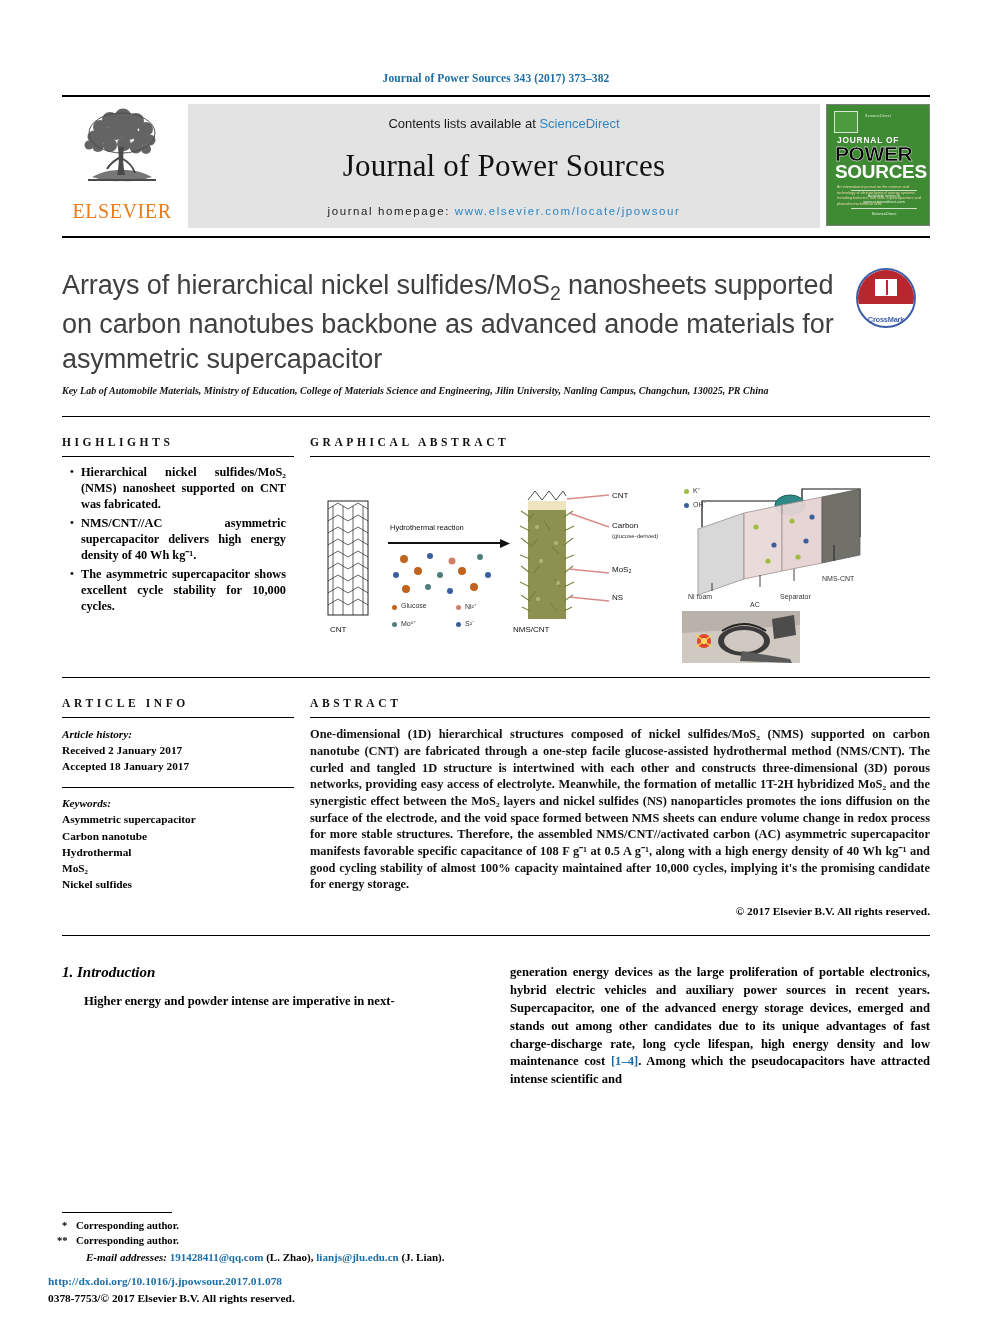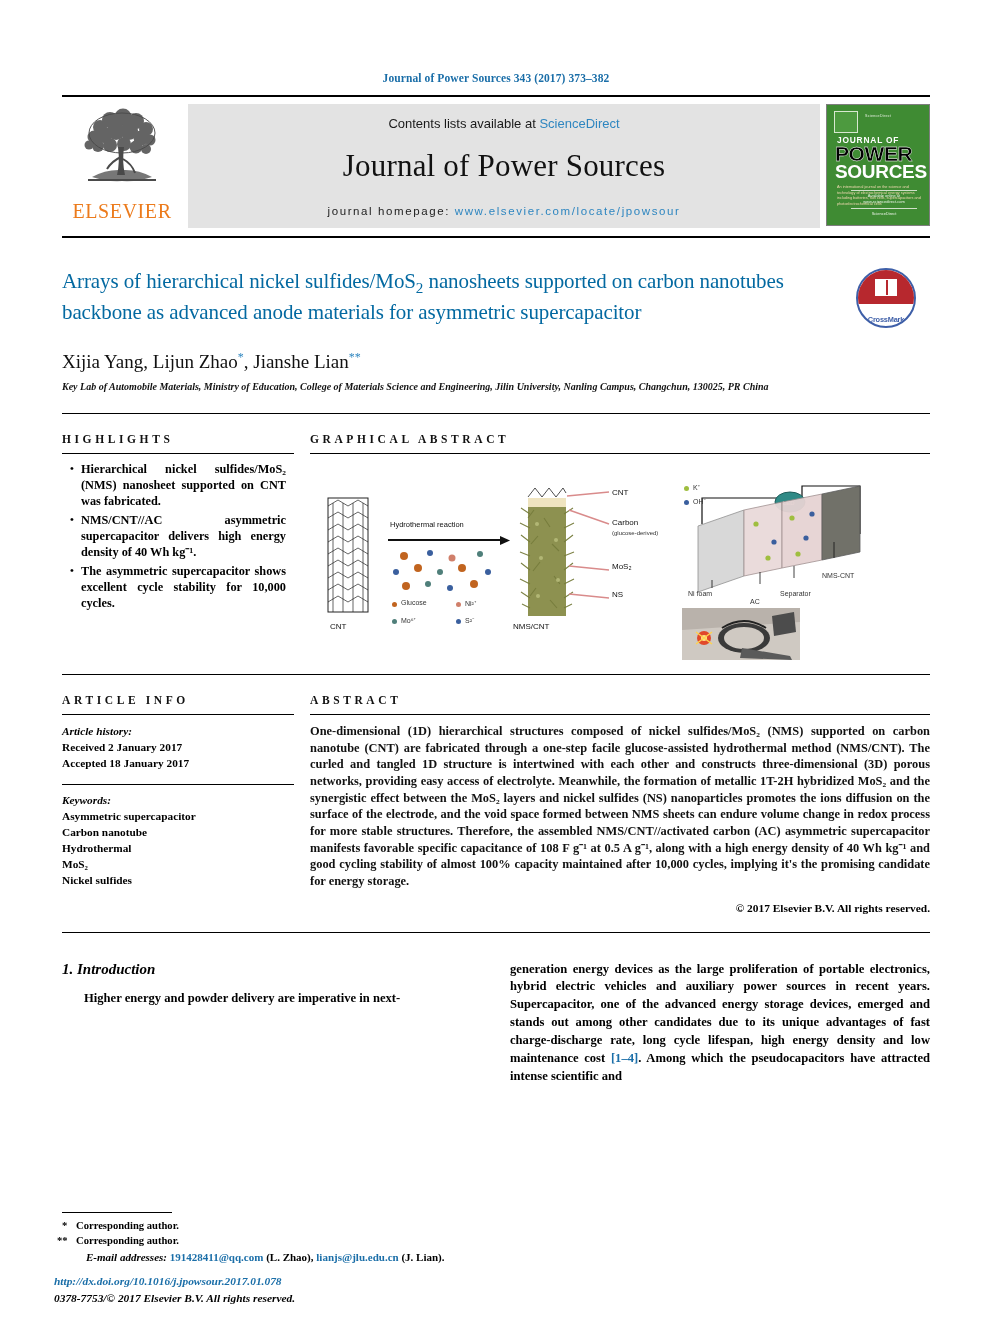--- a/index.html
+++ b/index.html
@@ -173,24 +173,24 @@
     margin-top: 8px;
   }
 
   
   .title-area {
     display: flex;
     margin-top: 30px;
   }
   .title-main { flex: 1 1 auto; padding-right: 10px; }
   .paper-title {
-    font-family: Liberation Serif, serif;
-    font-size: 21px;
+    font-family: Liberation Sans, sans-serif;
+    font-size: 27px;
     line-height: 1.30;
-    color: #0369a1;
+    color: #404040;
     letter-spacing: -.1px;
   }
   .crossmark {
     flex: 0 0 74px;
     width: 74px;
     display: flex;
     justify-content: flex-start;
     align-items: flex-start;
   }
   .cm-circle {
@@ -409,24 +409,23 @@
     font-size: 11px;
     font-weight: bold;
     padding-left: 24px;
     line-height: 1.5;
   }
   .fn-email .it { font-style: italic; }
   .link { color: #1a6ea8; }
 
   .bottom-block {
     position: absolute;
-    left: 54px;
+    left: 48px;
     bottom: 16px;
     width: 500px;
-    font-style: italic;
   }
   .doi-line {
     font-family: "Liberation Serif", serif;
     font-size: 11.4px;
     color: #1a6ea8;
     font-weight: bold;
     line-height: 1.5;
   }
   .issn-line {
     font-family: "Liberation Serif", serif;
@@ -518,23 +517,20 @@
     <div class="crossmark">
       <div class="cm-circle">
         <div class="cm-top">
           <div class="cm-book"></div>
         </div>
         <div class="cm-label">CrossMark</div>
       </div>
     </div>
   </div>
 
-  <div class="authors">
-    <span>Xijia Yang, Lijun Zhao</span><sup>*</sup><span>, Jianshe Lian</span><sup>**</sup>
-  </div>
   <div class="affiliation">Key Lab of Automobile Materials, Ministry of Education, College of Materials Science and Engineering, Jilin University, Nanling Campus, Changchun, 130025, PR China</div>
 
   <div class="rule-thin-1"></div>
 
   <div class="cols">
     <div class="col-left">
       <div class="sec-head">HIGHLIGHTS</div>
       <div class="sec-rule"></div>
       <ul class="hl-list">
         <li>Hierarchical nickel sulfides/MoS₂ (NMS) nanosheet supported on CNT was fabricated.</li>
@@ -718,21 +714,21 @@
       <div class="abstract-text">One-dimensional (1D) hierarchical structures composed of nickel sulfides/MoS₂ (NMS) supported on carbon nanotube (CNT) are fabricated through a one-step facile glucose-assisted hydrothermal method (NMS/CNT). The curled and tangled 1D structure is intertwined with each other and constructs three-dimensional (3D) porous networks, providing easy access of electrolyte. Meanwhile, the formation of metallic 1T-2H hybridized MoS₂ and the synergistic effect between the MoS₂ layers and nickel sulfides (NS) nanoparticles promotes the ions diffusion on the surface of the electrode, and the void space formed between NMS sheets can endure volume change in redox process for more stable structures. Therefore, the assembled NMS/CNT//activated carbon (AC) asymmetric supercapacitor manifests favorable specific capacitance of 108 F g⁻¹ at 0.5 A g⁻¹, along with a high energy density of 40 Wh kg⁻¹ and good cycling stability of almost 100% capacity maintained after 10,000 cycles, implying it's the promising candidate for energy storage.</div>
       <div class="copyright">© 2017 Elsevier B.V. All rights reserved.</div>
     </div>
   </div>
 
   <div class="rule-thin-3"></div>
 
   <div class="body-cols">
     <div class="body-col">
       <div class="section-title">1. Introduction</div>
-      <p class="body-par">Higher energy and powder delivery are imperative in next-</p>
+      <p class="body-par">Higher energy and powder intense are imperative in next-</p>
     </div>
     <div class="body-col">
       <p class="body-par noind"><span>generation energy devices as the large proliferation of portable electronics, hybrid electric vehicles and auxiliary power sources in recent years. Supercapacitor, one of the advanced energy storage devices, emerged and stands out among other candidates due to its unique advantages of fast charge-discharge rate, long cycle lifespan, high energy density and low maintenance cost </span><span class="ref-link">[1–4]</span><span>. Among which the pseudocapacitors have attracted intense scientific and</span></p>
     </div>
   </div>
 
   <div class="footnotes">
     <div class="fn-rule"></div>
     <div class="fn-line">
       <span class="mark">*</span>

